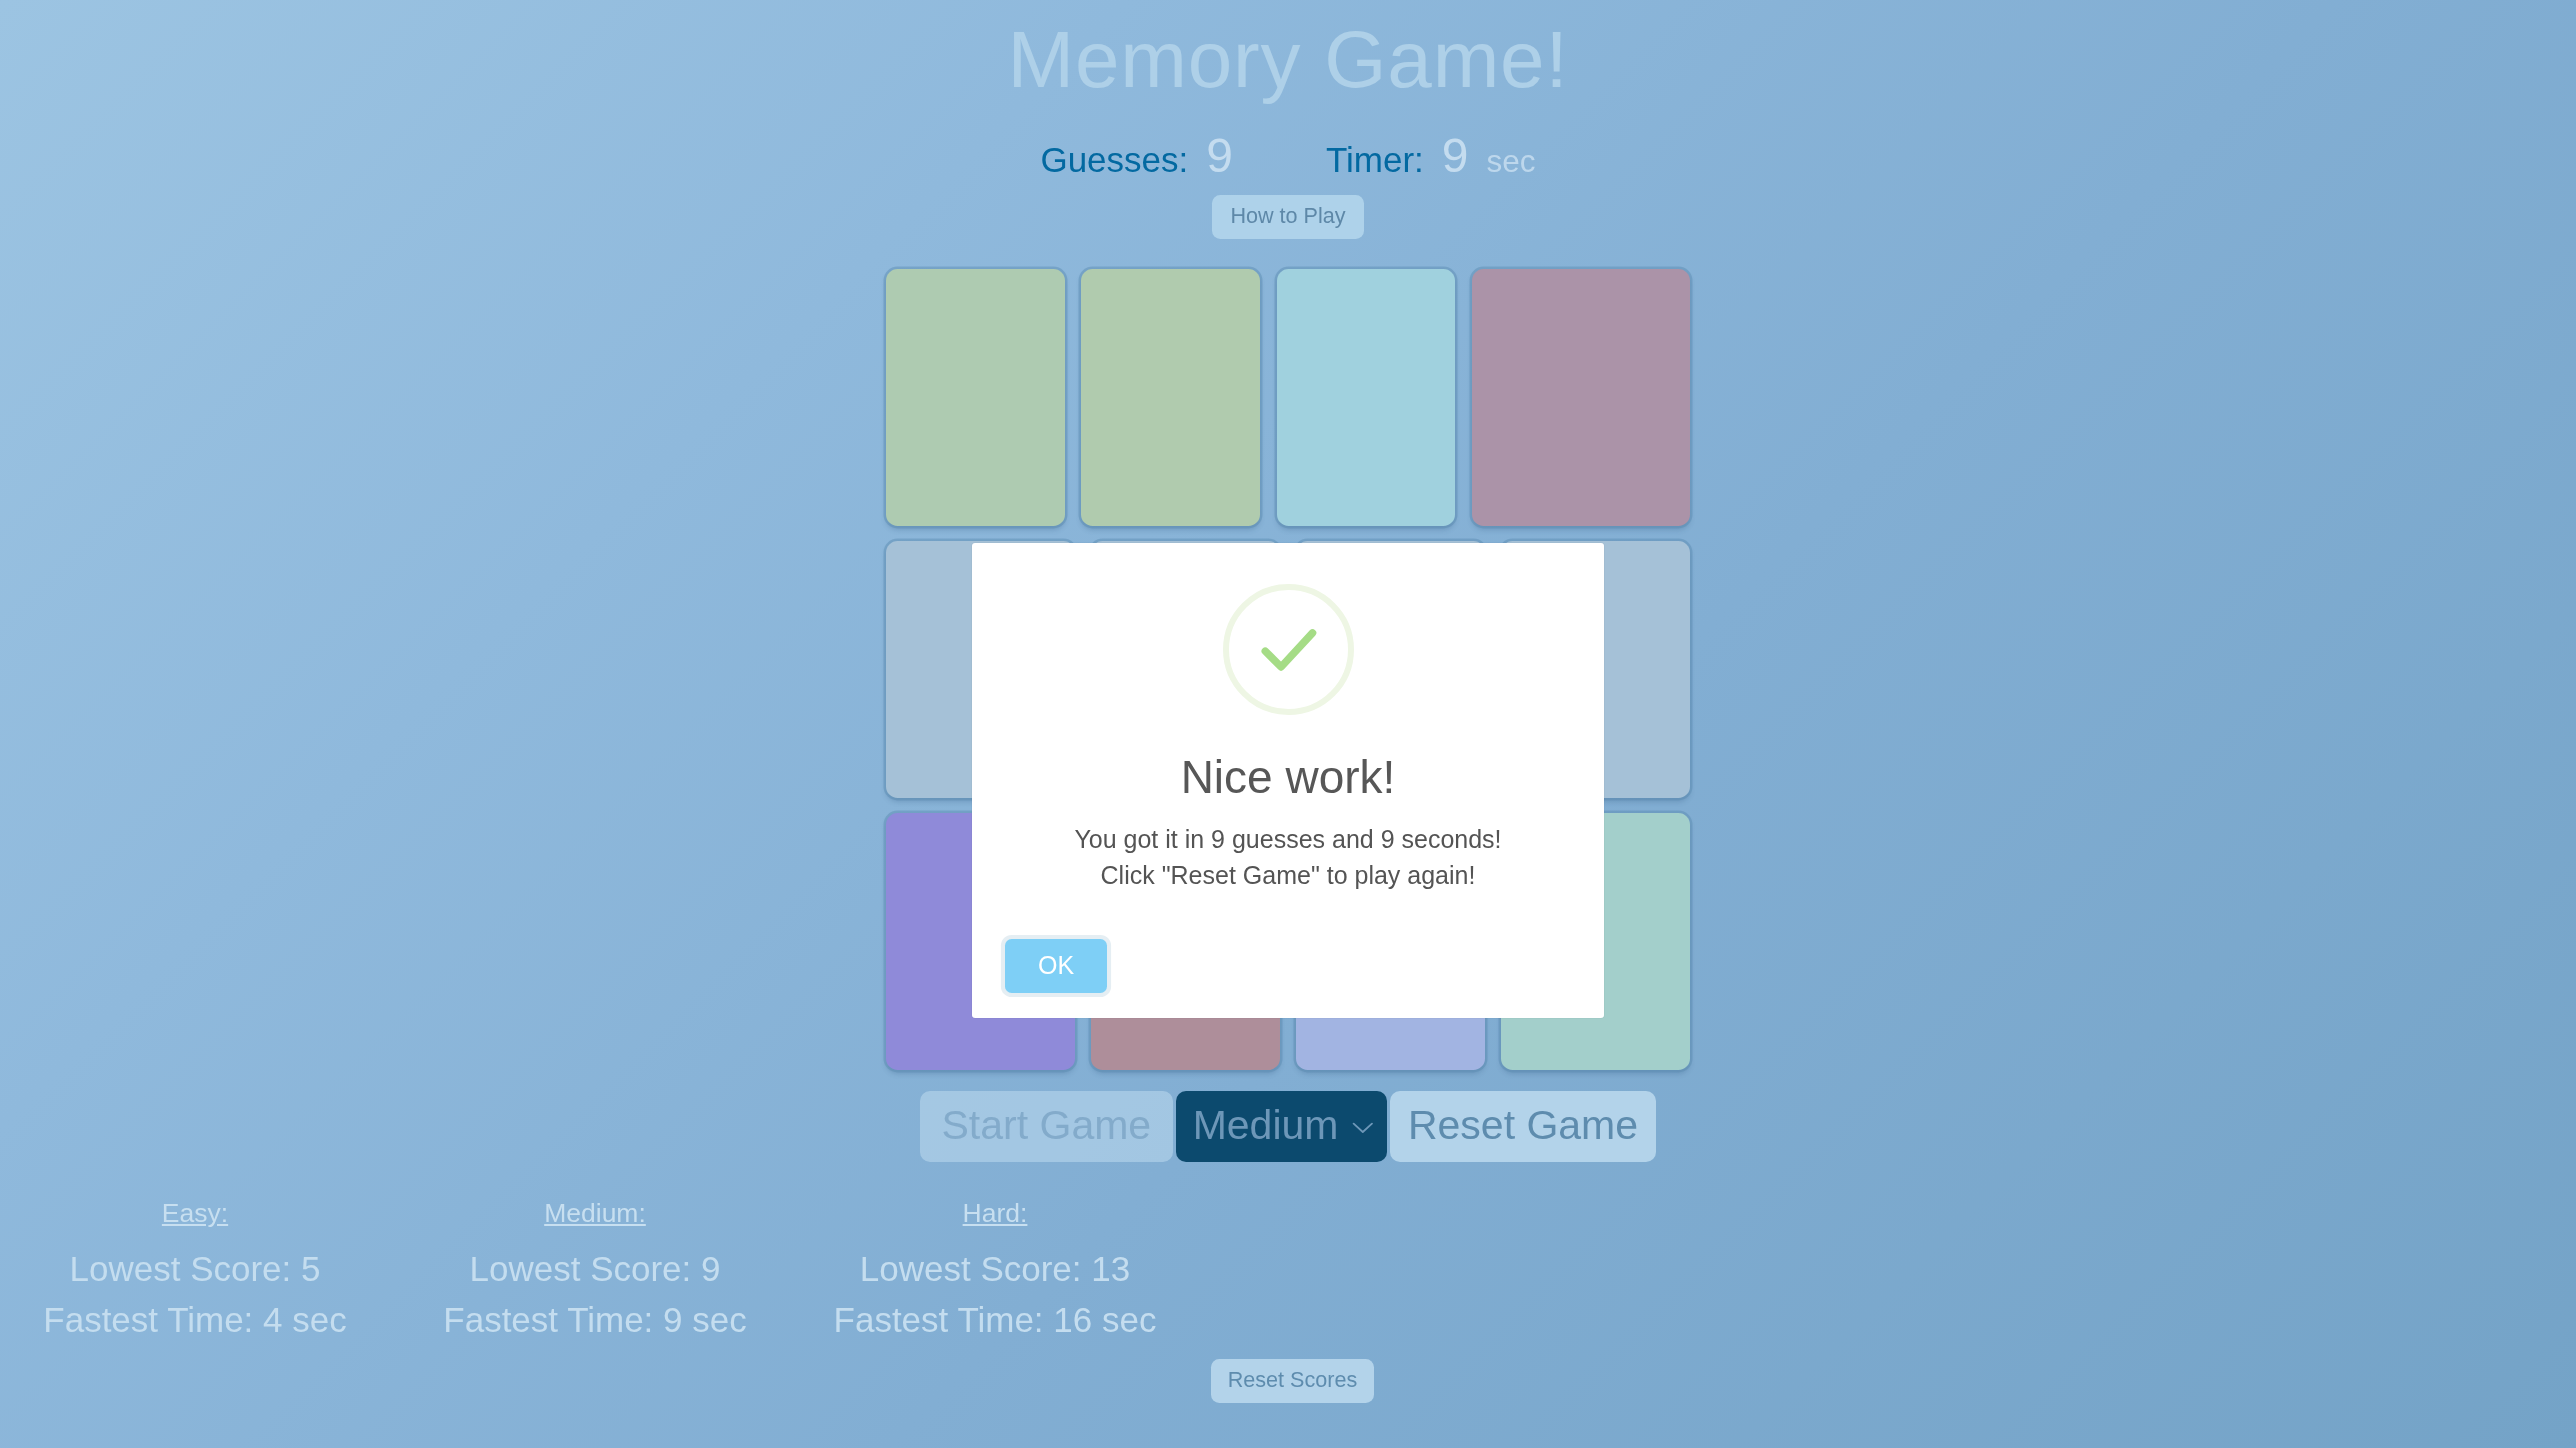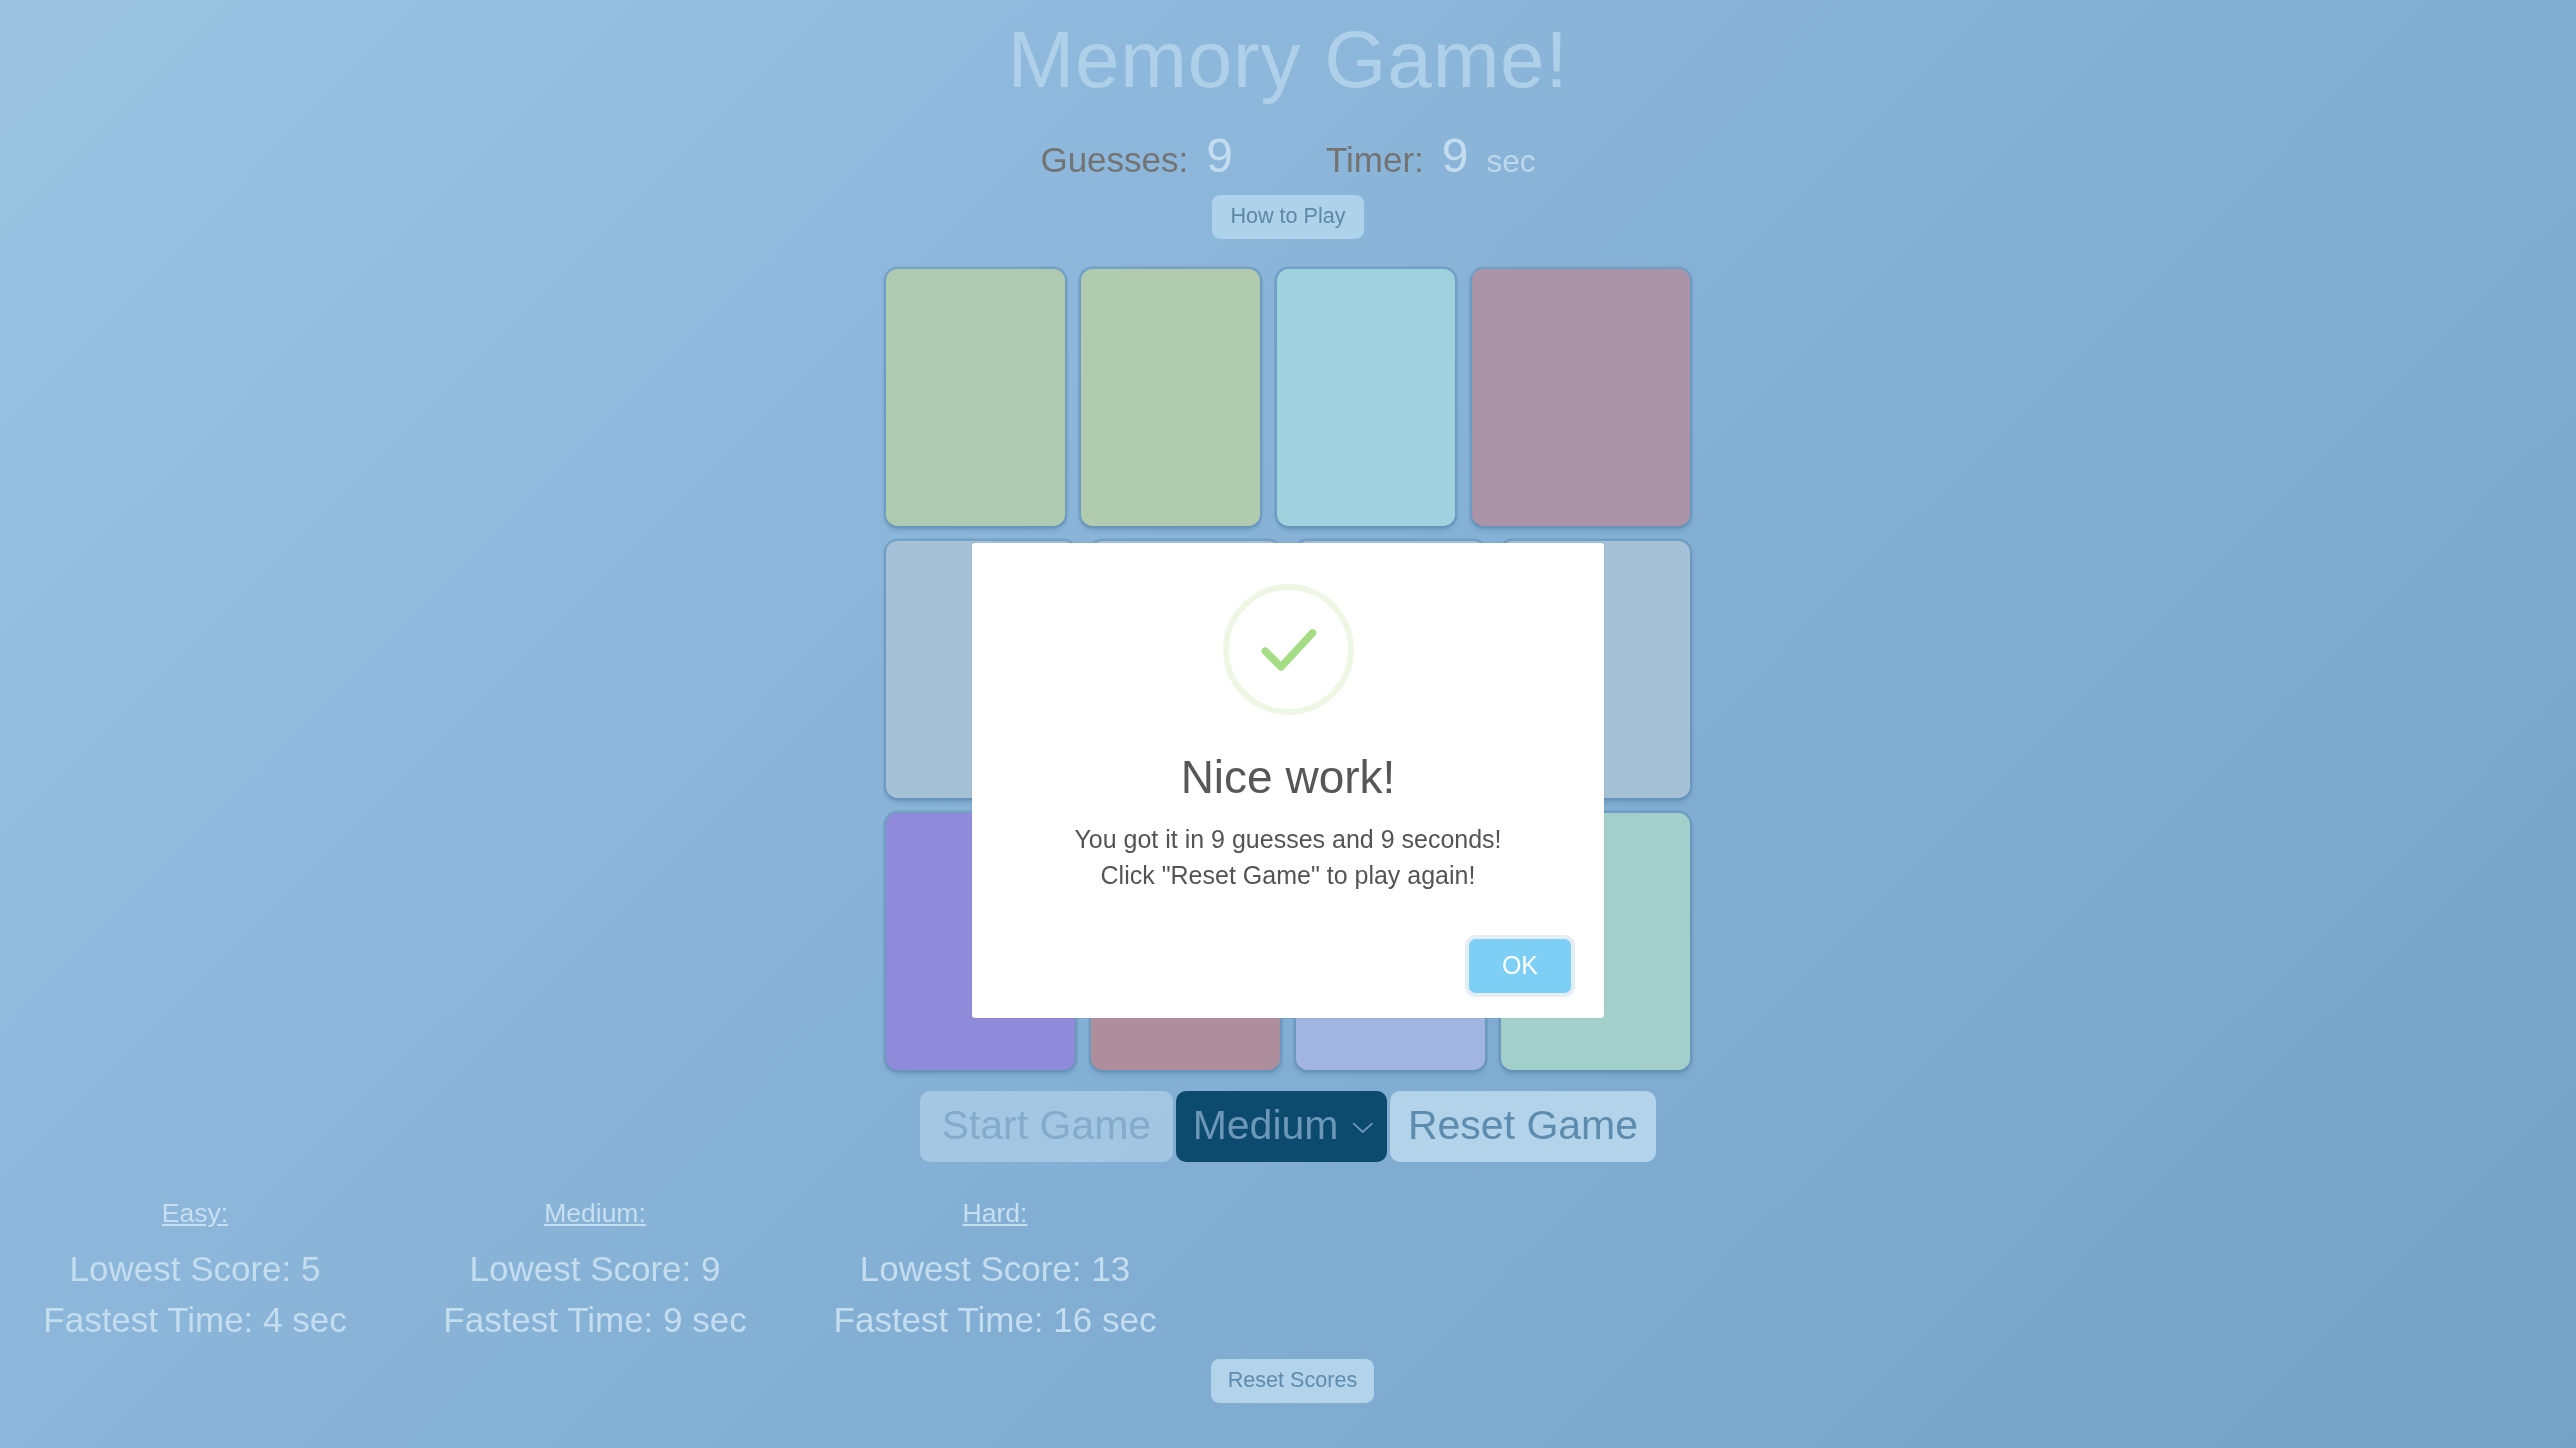--- a/index.html
+++ b/index.html
@@ -36,21 +36,21 @@
     gap: 93px;
     margin-top: 28px;
     color: #bcd8ec;
     user-select: none;
   }
   .stat-group {
     display: flex;
     align-items: baseline;
     gap: 18px;
   }
-  .stat-label { font-size: 35px; color: #737373; }
+  .stat-label { font-size: 35px; color: #0369a1; }
   .stat-value { font-size: 48px; color: #c4dcef; }
   .stat-unit  { font-size: 31.5px; color: #bdd7ec; }
 
   
   .howto-wrap { display: flex; justify-content: center; margin-top: 11.6px; }
   .howto-btn {
     background: #aed2ea;
     border: none;
     border-radius: 8.3px;
     color: #5e88a8;
@@ -199,21 +199,20 @@
     margin-top: 35px;
   }
   .modal-text {
     font-size: 25px;
     color: #545454;
     line-height: 1.42;
     margin-top: 18px;
   }
   .modal-actions {
     display: flex;
-    justify-content: flex-end;
     margin-top: 46px;
   }
   .btn-ok {
     background: #7ecff6;
     color: #fff;
     font-family: "Liberation Sans", sans-serif;
     font-size: 25px;
     border: none;
     border-radius: 6.6px;
     padding: 11.6px 33px 13.3px;

